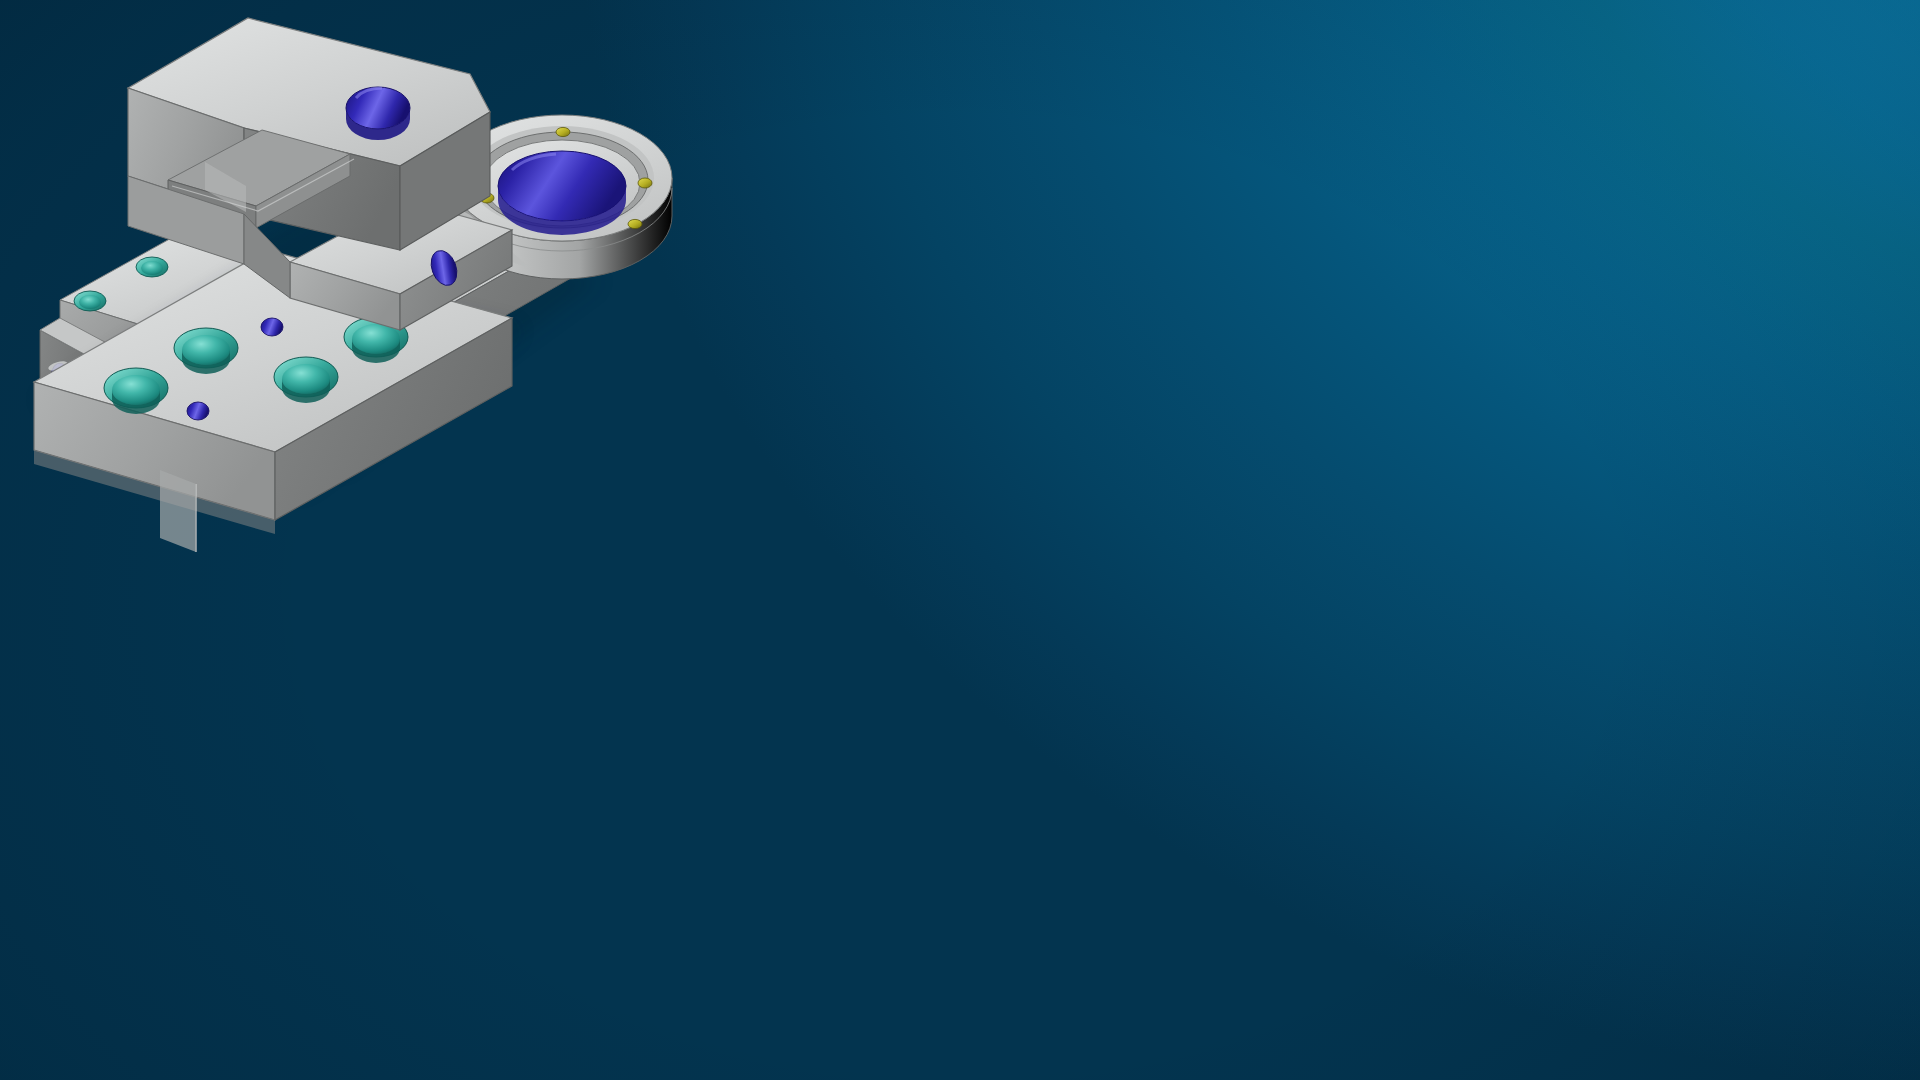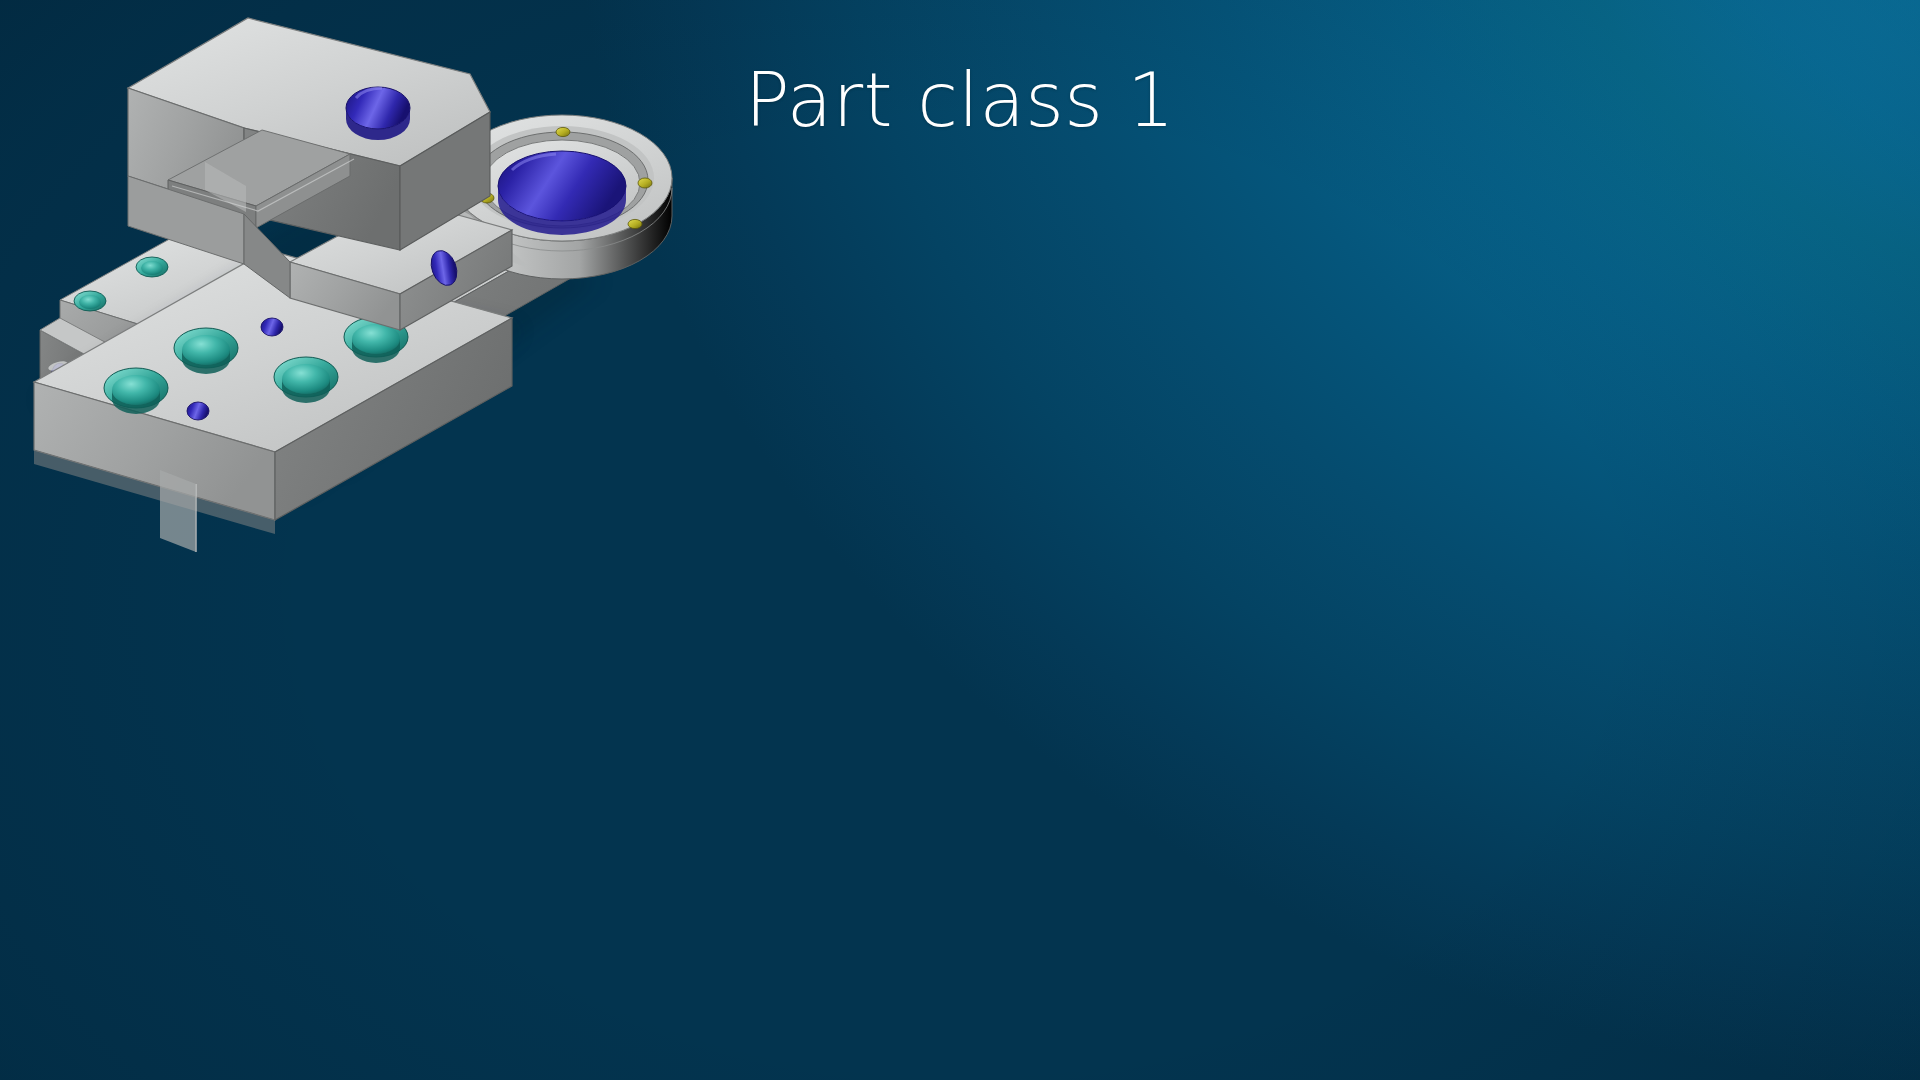--- a/index.html
+++ b/index.html
@@ -77,21 +77,20 @@
 </style>
 </head>
 <body>
 
 <div id="stage">
 
   <div id="bg-base"></div>
   <div id="bg-glow"></div>
   <div id="bg-vignette"></div>
 
-  <div id="title">Part class 1</div>
 
   <div id="part-left-wrap">
     <svg class="part-svg" width="700" height="530" viewBox="0 0 700 530">
       <defs>
         <linearGradient id="lgBoreL" x1="0" y1="0" x2="1" y2="0.35">
           <stop offset="0%" stop-color="#171070"></stop>
           <stop offset="22%" stop-color="#2b22a6"></stop>
           <stop offset="48%" stop-color="#5c55dd"></stop>
           <stop offset="70%" stop-color="#332ab4"></stop>
           <stop offset="100%" stop-color="#1a1478"></stop>

